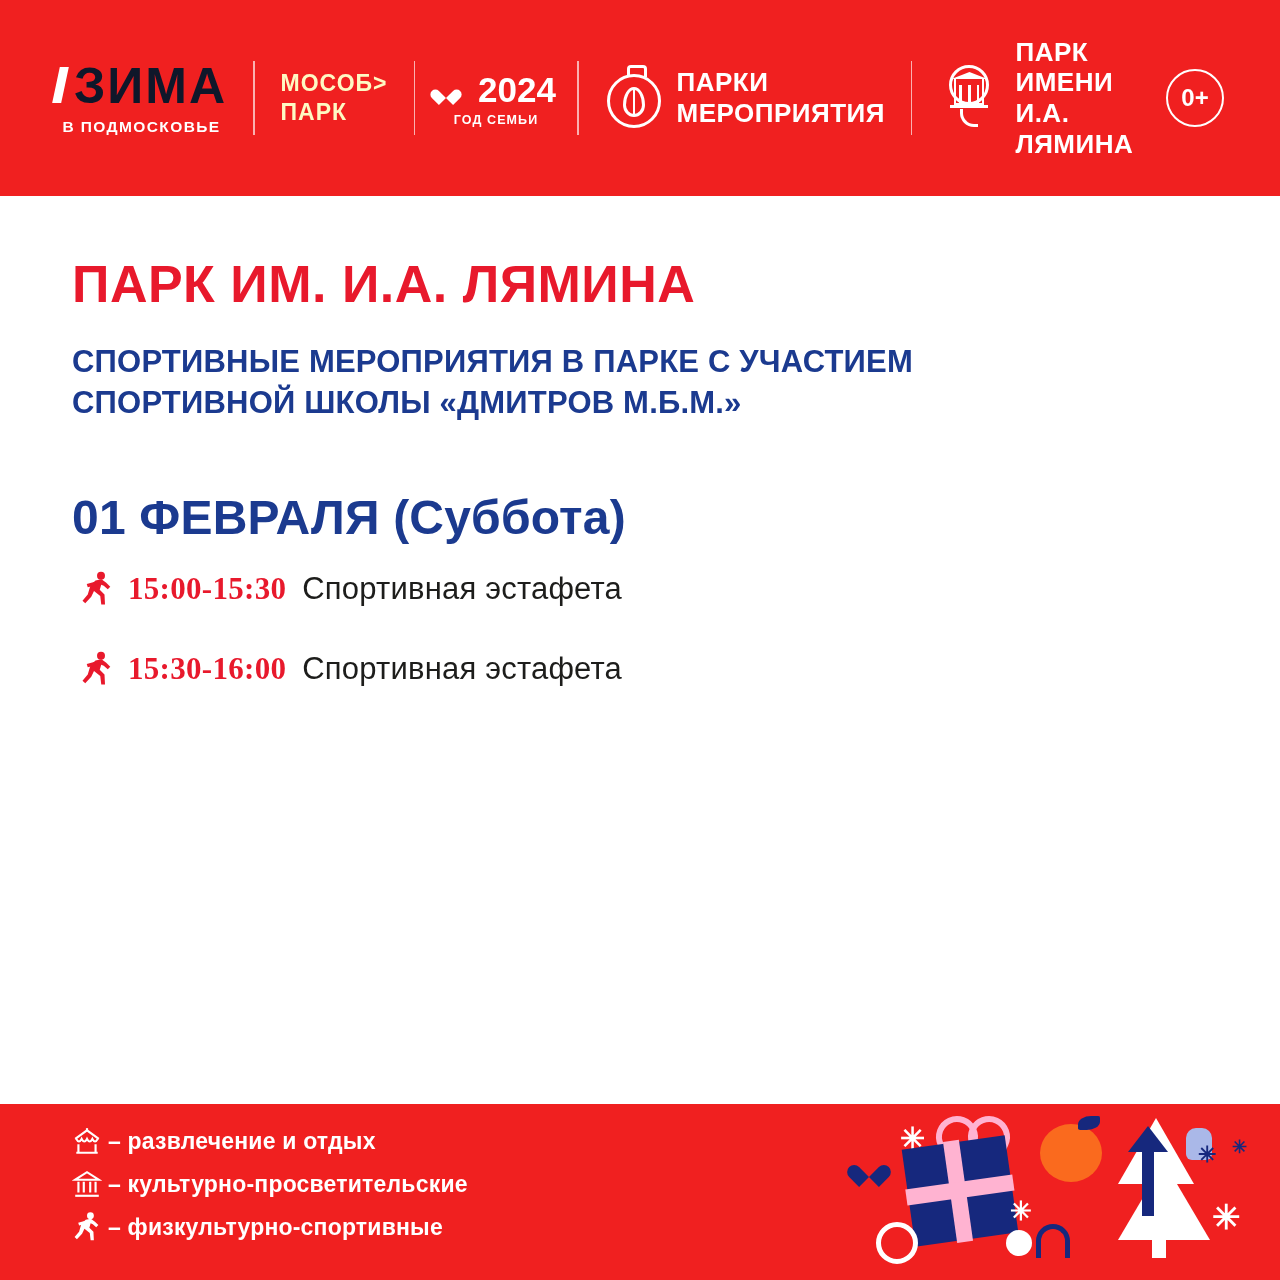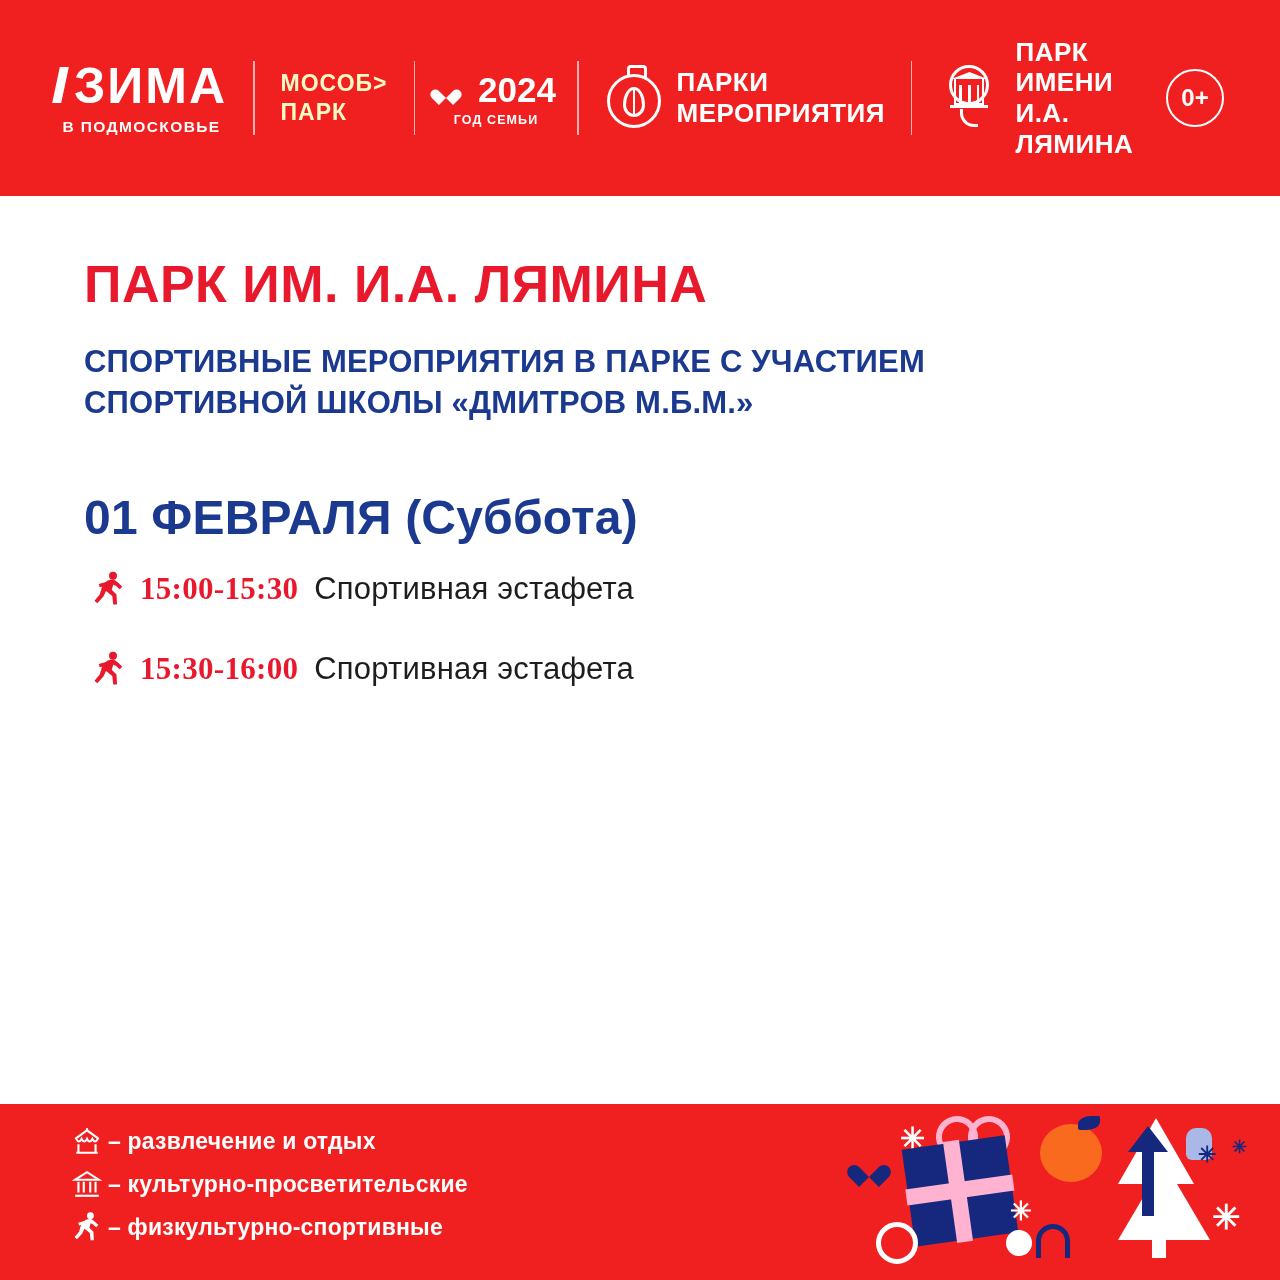--- a/index.html
+++ b/index.html
@@ -40,21 +40,21 @@
     display: flex;
     flex-direction: column;
     align-items: center;
     justify-content: center;
     width: 190px;
   }
   .zima-word {
     font-weight: 800;
     font-size: 50px;
     letter-spacing: 2px;
-    color: #ffffff;
+    color: #0f172a;
     line-height: 1;
     position: relative;
     padding-left: 18px;
   }
   .zima-word::before {
     content: "";
     position: absolute;
     left: 0; top: 6px;
     width: 9px; height: 36px;
     background: #ffffff;
@@ -259,21 +259,21 @@
     font-size: 24px;
     display: flex;
     align-items: center;
     justify-content: center;
     flex: none;
   }
 
   
   .main {
     position: absolute;
-    left: 12px; top: 196px;
+    left: 0; top: 196px;
     width: 1064px;
     height: 908px;
     background: #fff;
     box-sizing: border-box;
     padding: 60px 72px 0 72px;
   }
   .park-title {
     color: #e8192c;
     font-weight: 800;
     font-size: 52px;

